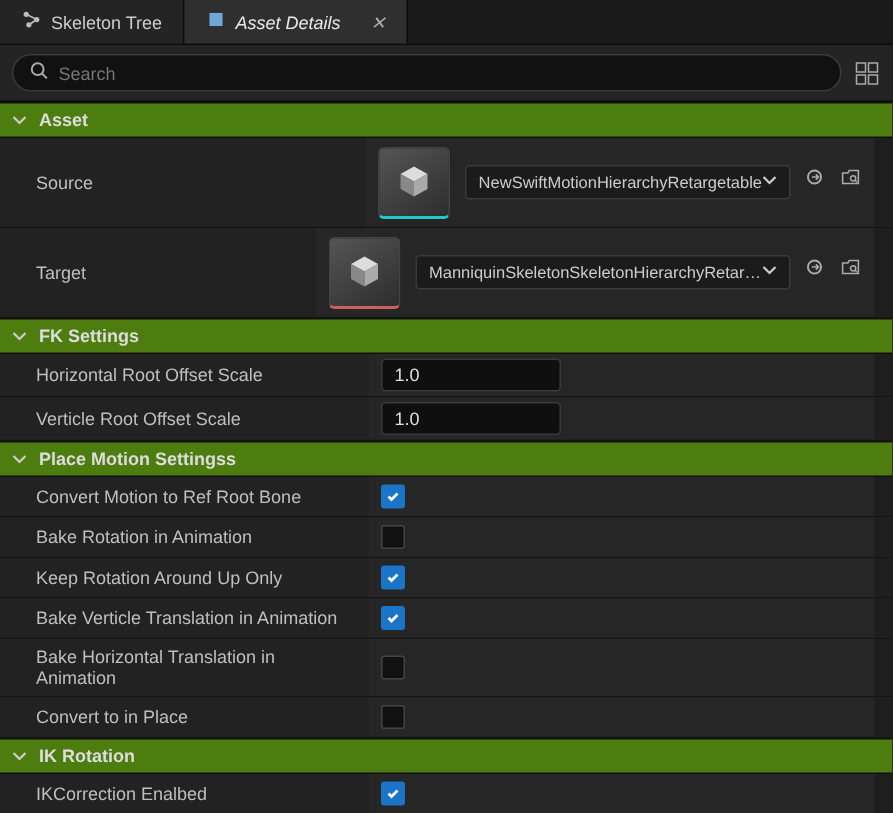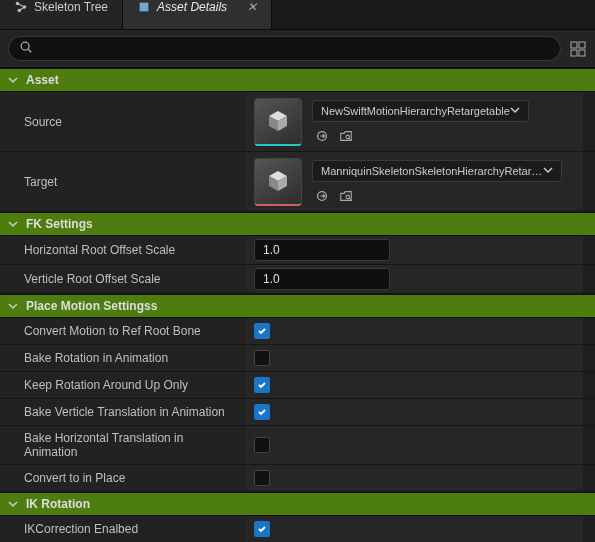--- a/index.html
+++ b/index.html
@@ -14,21 +14,21 @@
   }
   .tabs {
     display: flex;
     background: #1a1a1a;
     height: 30px;
     align-items: stretch;
     border-bottom: 1px solid #0a0a0a;
   }
   .tab {
     display: flex;
-    align-items: flex-start;
+    align-items: center;
     padding: 0 14px;
     gap: 6px;
     color: #ccc;
     border-right: 1px solid #0a0a0a;
     background: #242424;
   }
   .tab.active {
     background: #2f2f2f;
     font-style: italic;
   }
@@ -128,21 +128,21 @@
   .asset-thumb .cube {
     width: 24px; height: 24px;
   }
   .asset-block {
     display:flex;
     gap:10px;
     align-items:center;
   }
   .asset-right {
     display:flex;
-    flex-direction:column;
+    flex-direction:row;
     gap:6px;
     flex:1;
   }
   .asset-select {
     display:flex;
     align-items:center;
     background:#1b1b1b;
     border:1px solid #3a3a3a;
     border-radius:3px;
     padding:4px 8px;
@@ -167,21 +167,21 @@
     display:flex;align-items:center;justify-content:center;
     color:#999;
   }
   .num-input {
     background:#0f0f0f;
     border:1px solid #3a3a3a;
     border-radius:3px;
     color:#e0e0e0;
     font-size:12px;
     padding:3px 8px;
-    width:136px;
+    width:120px;
   }
   .checkbox {
     width:16px;height:16px;
     background:#111;
     border:1px solid #444;
     border-radius:2px;
     display:flex;
     align-items:center;
     justify-content:center;
   }
@@ -219,20 +219,21 @@
 </div>
 
 <div class="search-row">
   <div class="search-box">
     <span>
       <svg width="14" height="14" viewBox="0 0 16 16">
           <circle cx="7" cy="7" r="4.5" stroke="#aaa" stroke-width="1.5" fill="none"></circle>
           <line x1="10.5" y1="10.5" x2="14" y2="14" stroke="#aaa" stroke-width="1.5"></line>
         </svg>
     </span>
+    <input placeholder="Search" style="">
   </div>
   <div class="grid-icon">
     <svg width="16" height="16" viewBox="0 0 16 16">
         <rect x="1" y="1" width="6" height="6" stroke="#aaa" fill="none"></rect>
         <rect x="9" y="1" width="6" height="6" stroke="#aaa" fill="none"></rect>
         <rect x="1" y="9" width="6" height="6" stroke="#aaa" fill="none"></rect>
         <rect x="9" y="9" width="6" height="6" stroke="#aaa" fill="none"></rect>
       </svg>
   </div>
 </div>

